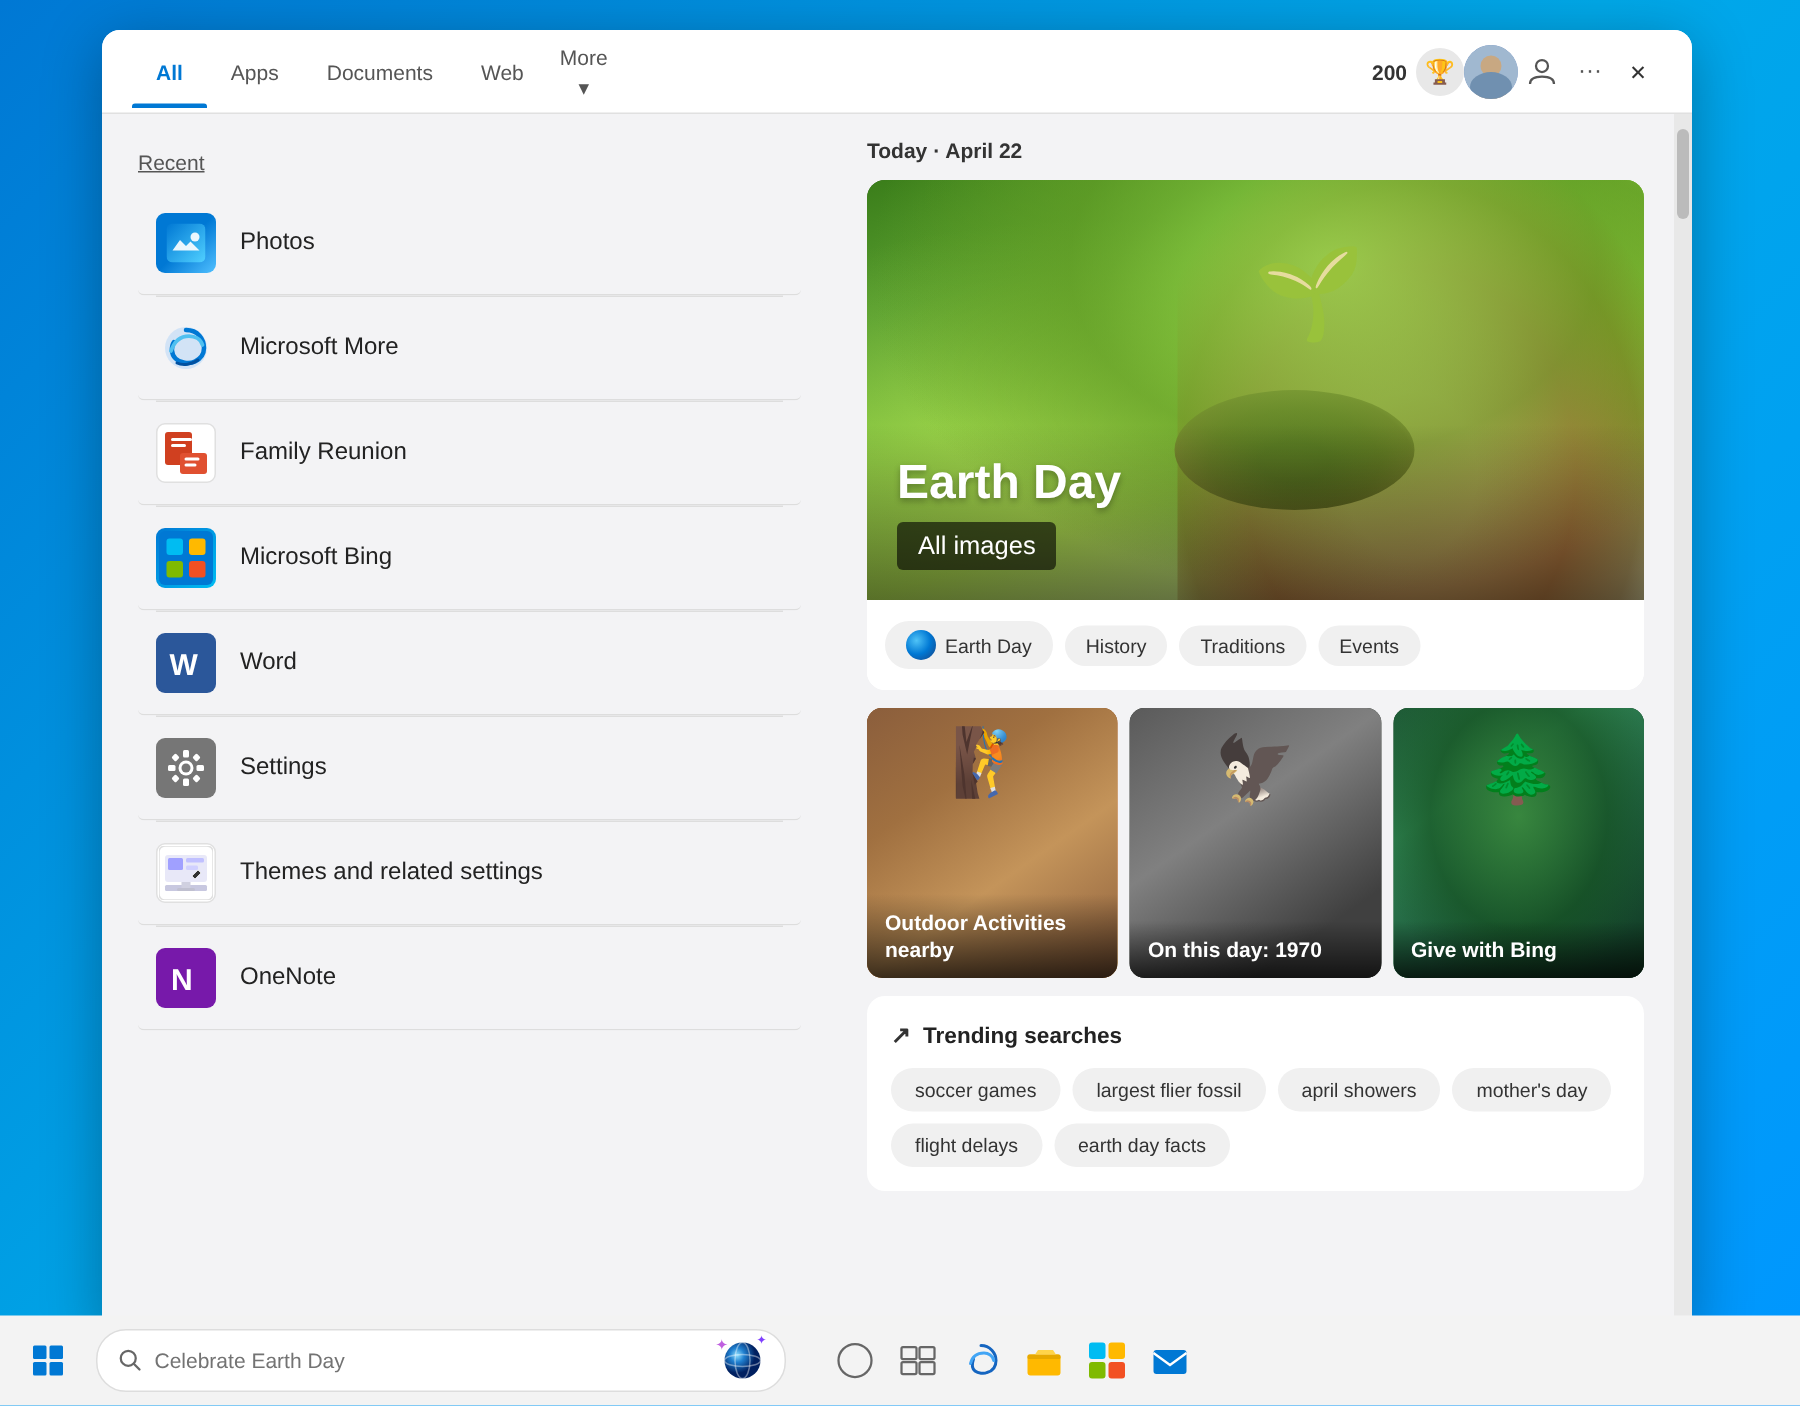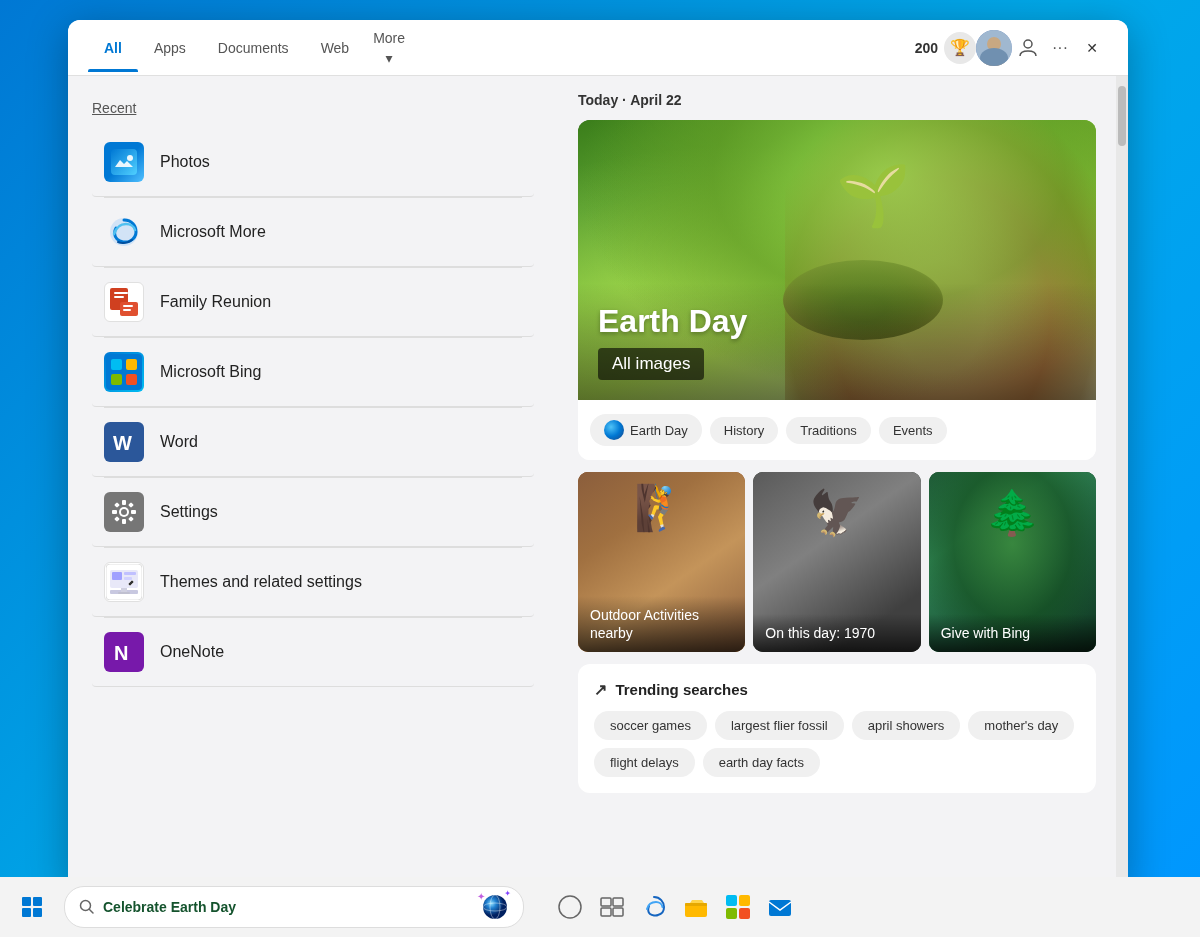--- a/index.html
+++ b/index.html
@@ -64,24 +64,23 @@
       background: white;
       border: 1px solid #ddd;
       border-radius: 20px;
       padding: 6px 14px;
       width: 460px;
       gap: 8px;
       cursor: text;
     }
 
     .search-bar-text {
-      color: #14532d;
+      color: #737373;
       font-size: 14px;
       flex: 1;
-      font-weight: bold;
     }
 
     
     .search-window {
       position: absolute;
       top: 20px;
       left: 68px;
       width: 1060px;
       height: 870px;
       background: #f3f3f5;
@@ -461,21 +460,21 @@
 
     .small-card-label {
       position: absolute;
       bottom: 0;
       left: 0;
       right: 0;
       padding: 10px 12px;
       background: linear-gradient(transparent, rgba(0,0,0,0.7));
       color: white;
       font-size: 14px;
-      font-weight: 400;
+      font-weight: 700;
       z-index: 5;
       line-height: 1.3;
     }
 
     
     .trending-section {
       background: white;
       border-radius: 12px;
       padding: 16px;
     }

